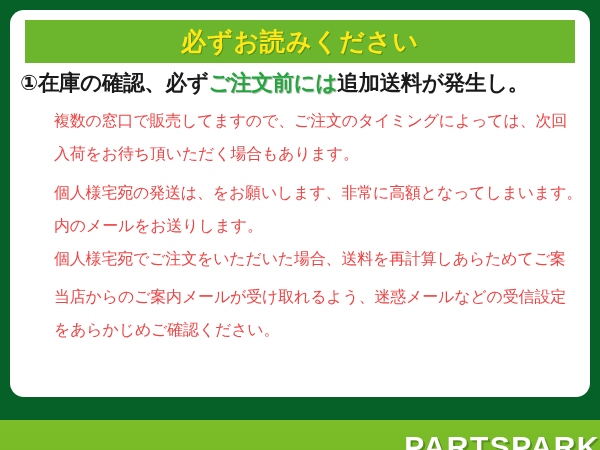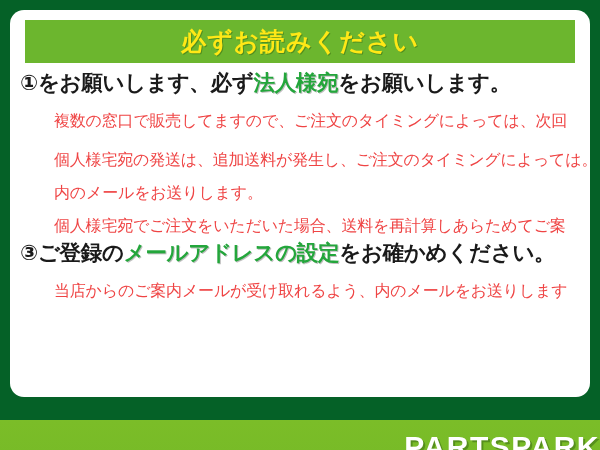--- a/index.html
+++ b/index.html
@@ -121,33 +121,34 @@
 <div id="notice-root">
 
   <div class="panel">
 
     <div class="title-banner">
       <span class="title-text">必ずお読みください</span>
     </div>
 
     <div class="items" id="items-container">
         <div class="item">
-          <div class="item-heading"><span>①</span><span>をお願いします、必ず</span><span class="hl">法人様宛</span><span>をお願いします。</span></div>
+          <div class="item-heading"><span>①</span><span>在庫の確認、必ず</span><span class="hl">ご注文前には</span><span>追加送料が発生し。</span></div>
           <div class="item-sub">複数の窓口で販売してますので、ご注文のタイミングによっては、次回</div>
+          <div class="item-sub">入荷をお待ち頂いただく場合もあります。</div>
         </div>
         <div class="sp-1"></div>
         <div class="item">
-          <div class="item-sub">個人様宅宛の発送は、追加送料が発生し、ご注文のタイミングによっては。</div>
+          <div class="item-sub">個人様宅宛の発送は、をお願いします、非常に高額となってしまいます。</div>
           <div class="item-sub">内のメールをお送りします。</div>
           <div class="item-sub">個人様宅宛でご注文をいただいた場合、送料を再計算しあらためてご案</div>
         </div>
         <div class="sp-2"></div>
         <div class="item">
-          <div class="item-heading"><span>③</span><span>ご登録の</span><span class="hl">メールアドレスの設定</span><span>をお確かめください。</span></div>
-          <div class="item-sub">当店からのご案内メールが受け取れるよう、内のメールをお送りします</div>
+          <div class="item-sub">当店からのご案内メールが受け取れるよう、迷惑メールなどの受信設定</div>
+          <div class="item-sub">をあらかじめご確認ください。</div>
         </div>
       </div>
 
   </div>
 
   <div class="footer">
     <span class="footer-text">PARTSPARK</span>
   </div>
 
 </div>

